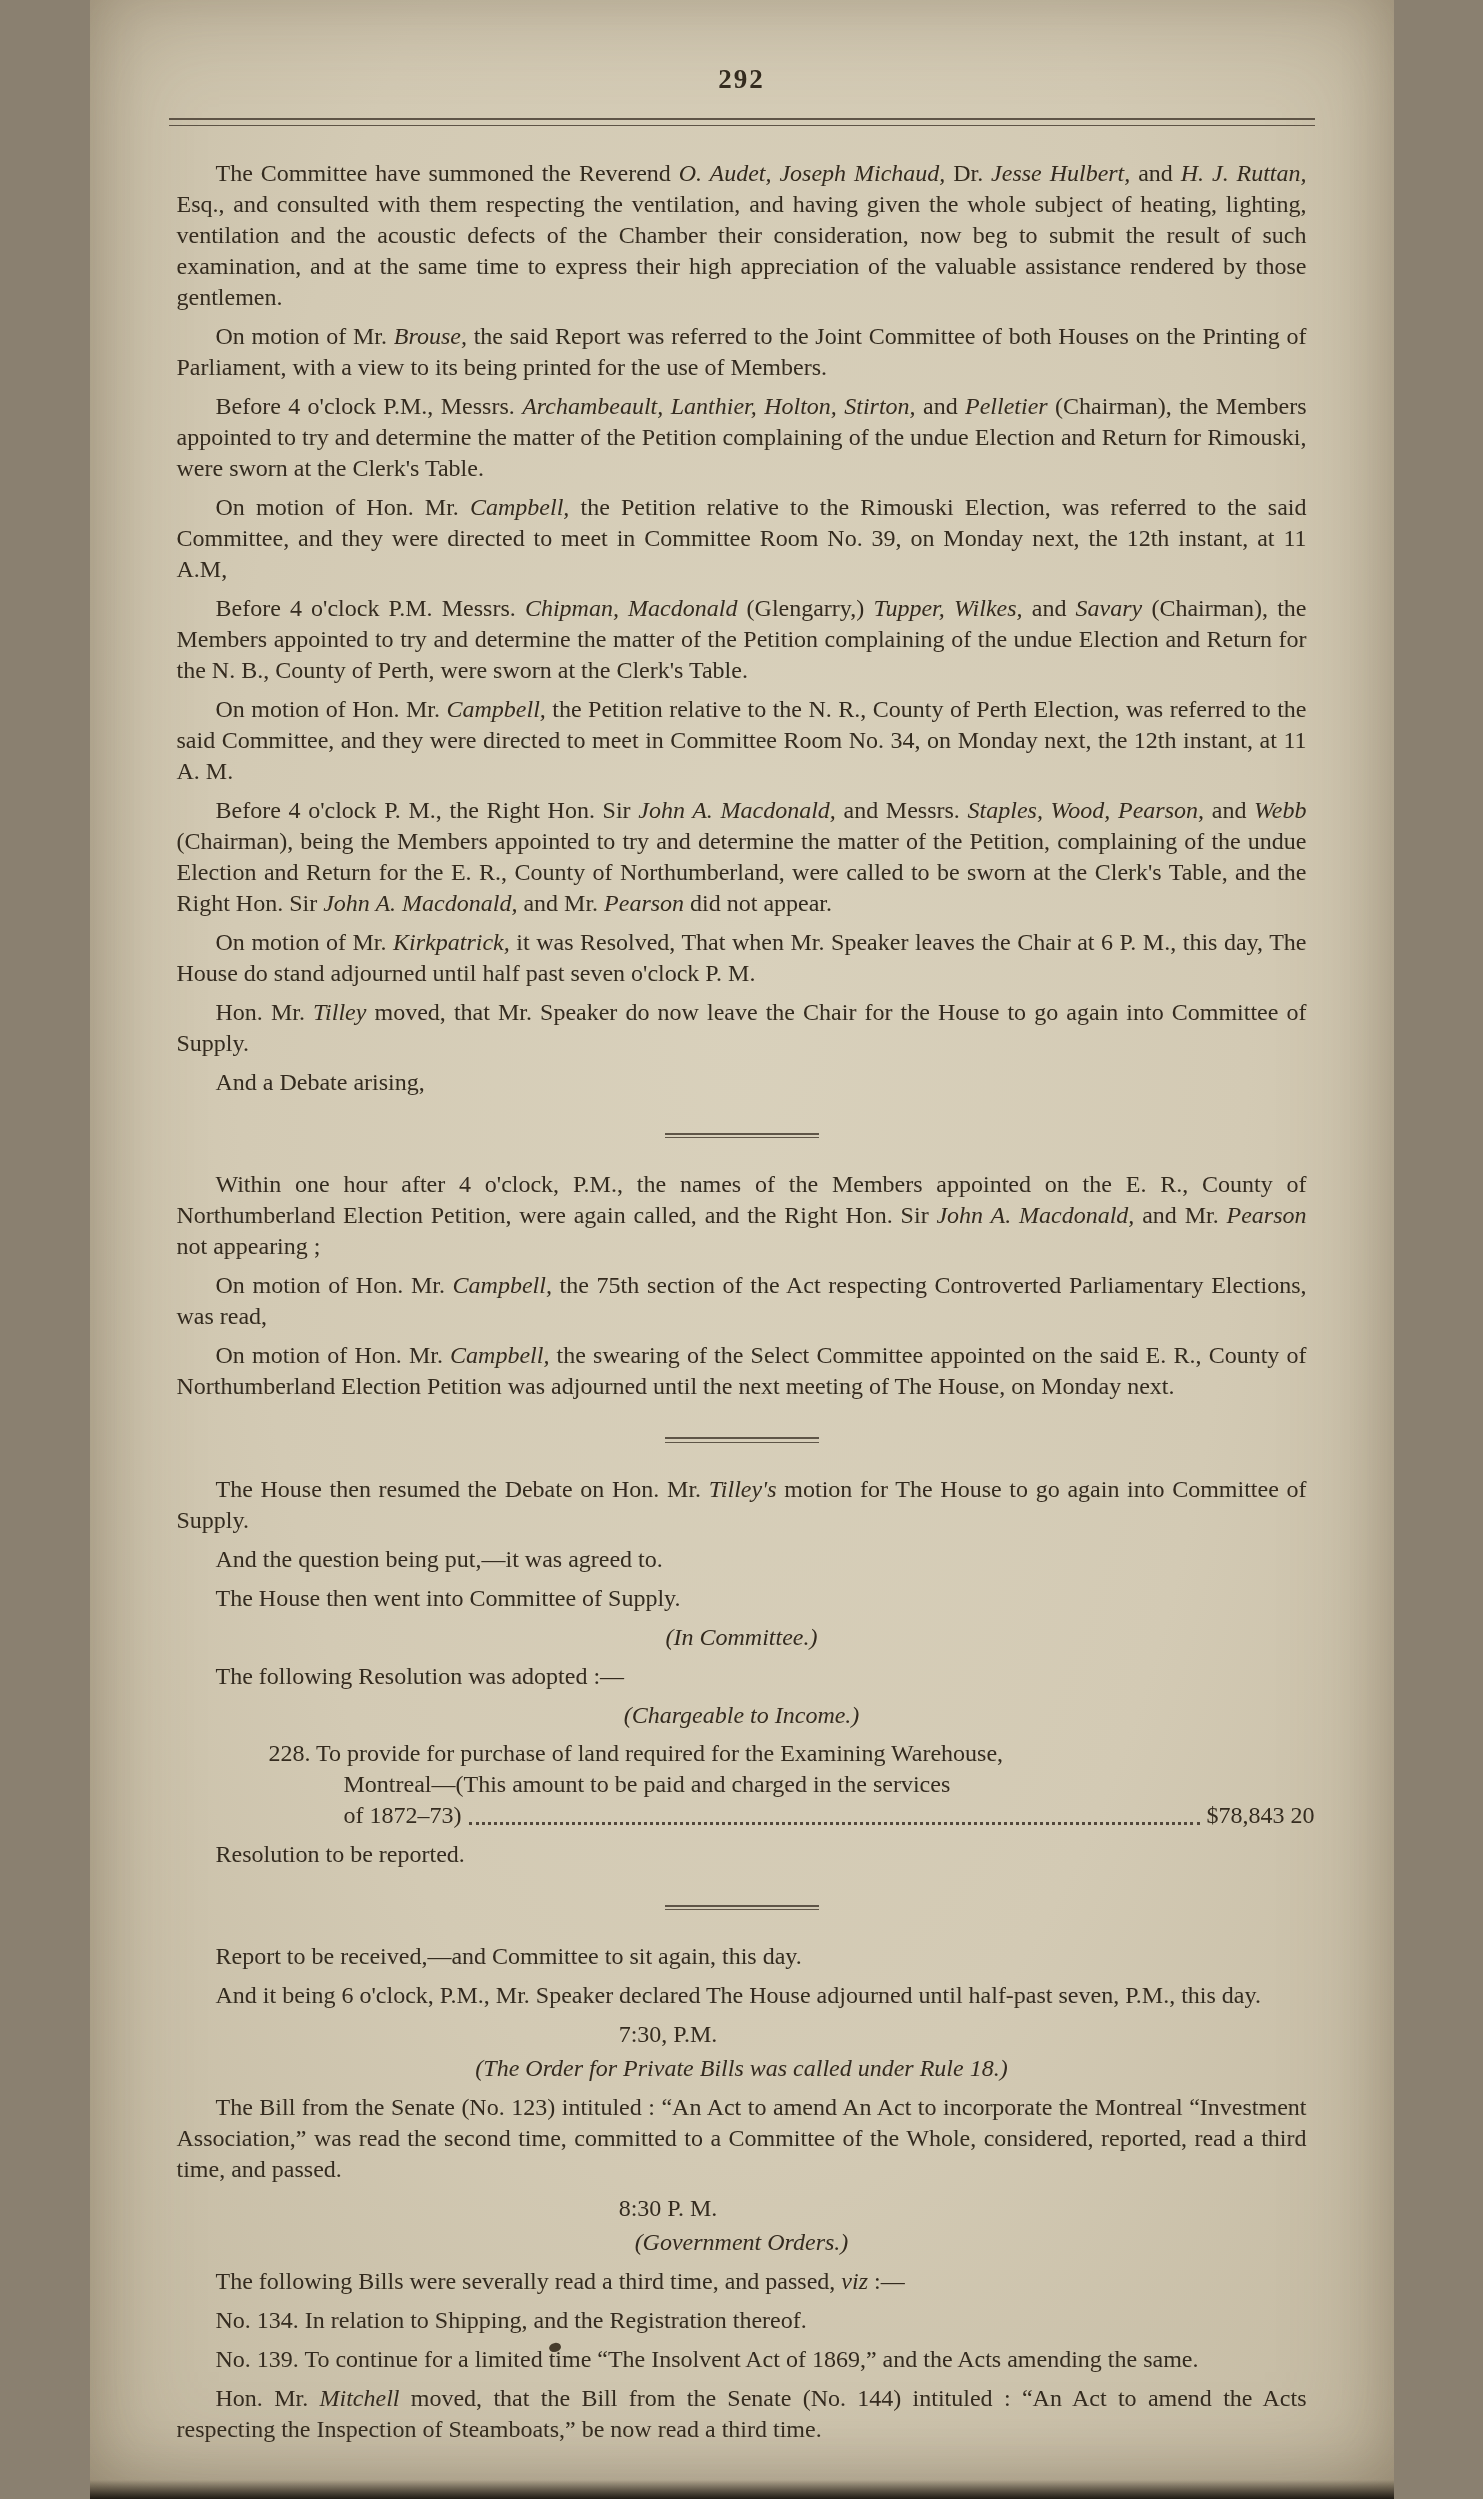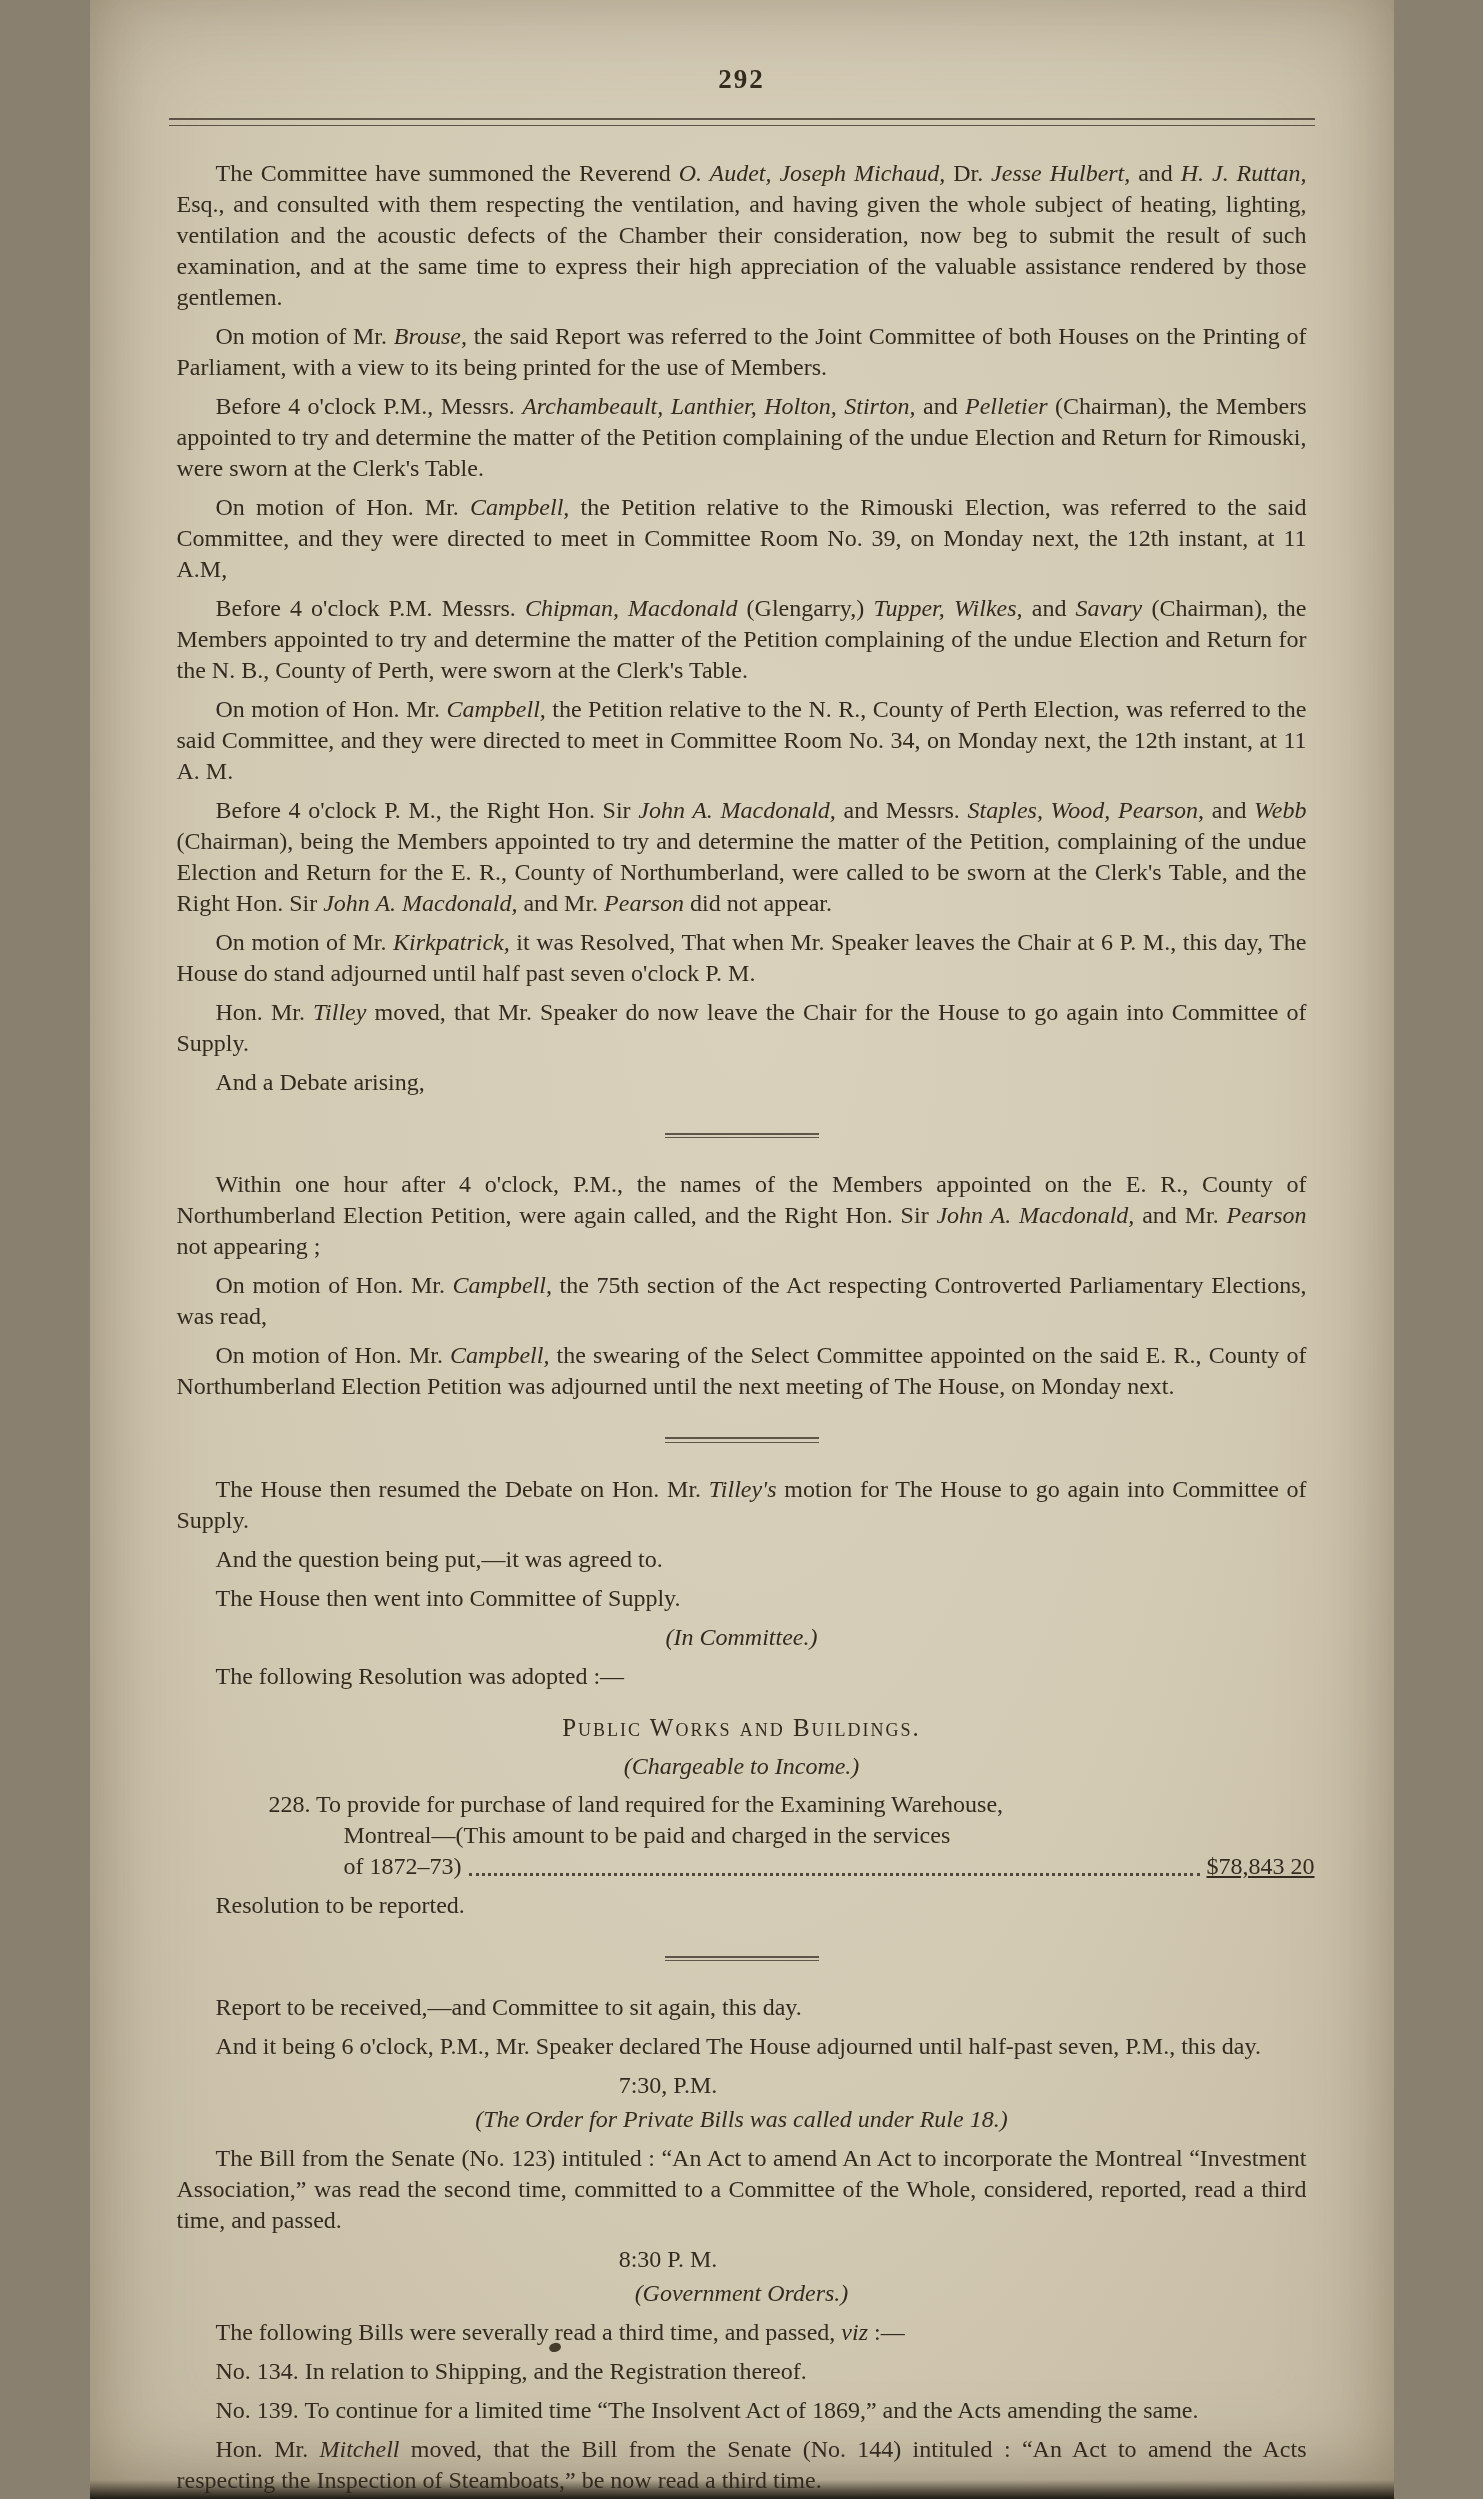--- a/index.html
+++ b/index.html
@@ -71,21 +71,21 @@
   .res-line.leader-line{
     display:flex;
     align-items:flex-end;
   }
   .res-line .leader{
     flex:1;
     border-bottom:3.3px dotted #51463a;
     margin:0 6.7px 6px 8px;
     min-width:40px;
   }
-  .res-line .amount{white-space:nowrap;text-decoration:underline;}
+  .res-line .amount{white-space:nowrap;}
   i{font-style:italic;}
   .ink-blot{
     position:absolute;
     left:459px;
     top:2343px;
     width:12px;
     height:8.7px;
     border-radius:50%;
     background:#2e2315;
     opacity:.85;
@@ -118,21 +118,20 @@
       <div class="rule-short"></div>
       <p class="para"><span>Within one hour after 4 o'clock, P.M., the names of the Members appointed on the E. R., County of Northumberland Election Petition, were again called, and the Right Hon. Sir </span><i>John A. Macdonald,</i><span> and Mr. </span><i>Pearson</i><span> not appearing ;</span></p>
       <p class="para"><span>On motion of Hon. Mr. </span><i>Campbell,</i><span> the 75th section of the Act respecting Controverted Parliamentary Elections, was read,</span></p>
       <p class="para"><span>On motion of Hon. Mr. </span><i>Campbell,</i><span> the swearing of the Select Committee appointed on the said E. R., County of Northumberland Election Petition was adjourned until the next meeting of The House, on Monday next.</span></p>
       <div class="rule-short"></div>
       <p class="para"><span>The House then resumed the Debate on Hon. Mr. </span><i>Tilley's</i><span> motion for The House to go again into Committee of Supply.</span></p>
       <p class="para"><span>And the question being put,—it was agreed to.</span></p>
       <p class="para"><span>The House then went into Committee of Supply.</span></p>
       <div class="center-italic">(In Committee.)</div>
       <p class="para"><span>The following Resolution was adopted :—</span></p>
-      <div class="heading">Public Works and Buildings.</div>
       <div class="center-italic">(Chargeable to Income.)</div>
       <div class="resolution">
         <div class="res-line ind0"><span>228. To provide for purchase of land required for the Examining Warehouse,</span></div>
         <div class="res-line ind1"><span>Montreal—(This amount to be paid and charged in the services</span></div>
         <div class="res-line ind1 leader-line">
           <span>of 1872–73)</span>
           <span class="leader"></span>
           <span class="amount">$78,843 20</span>
         </div>
       </div>

